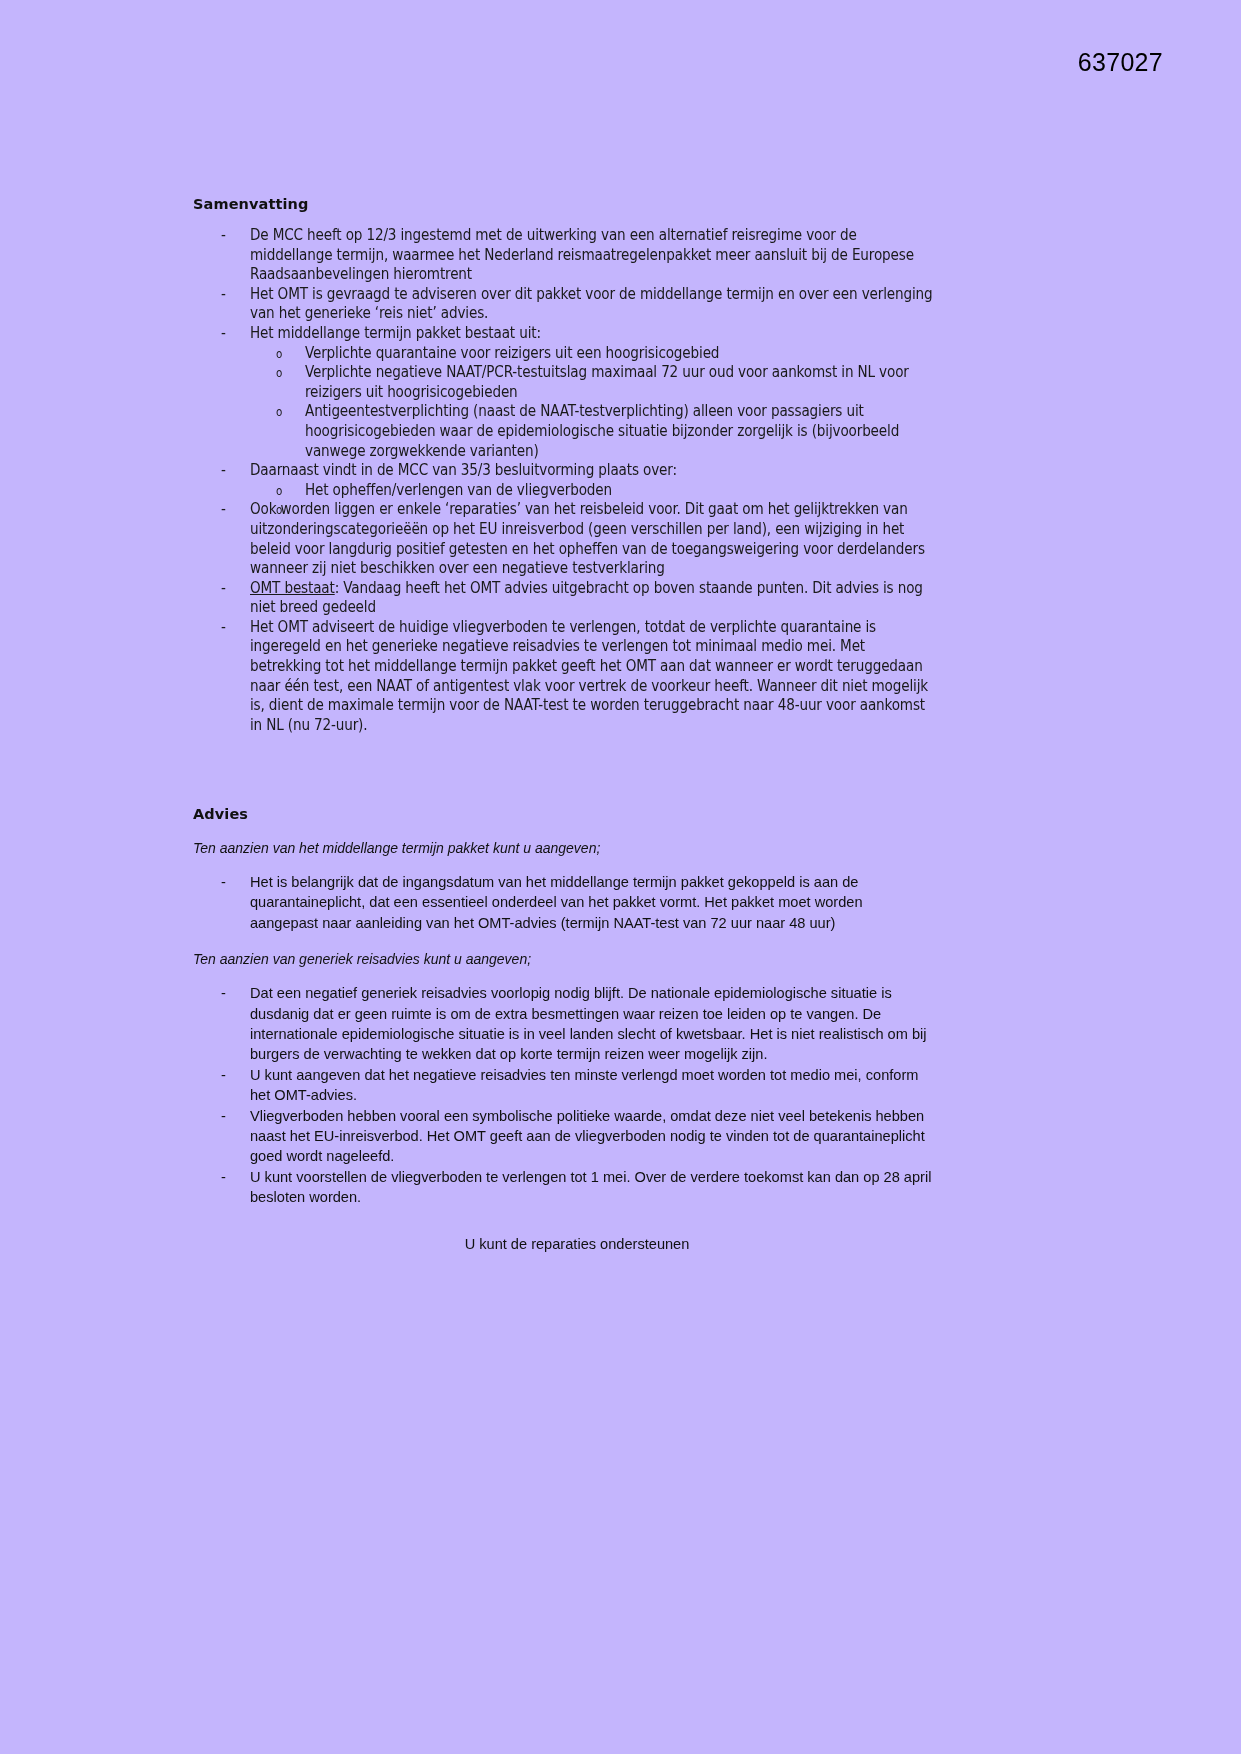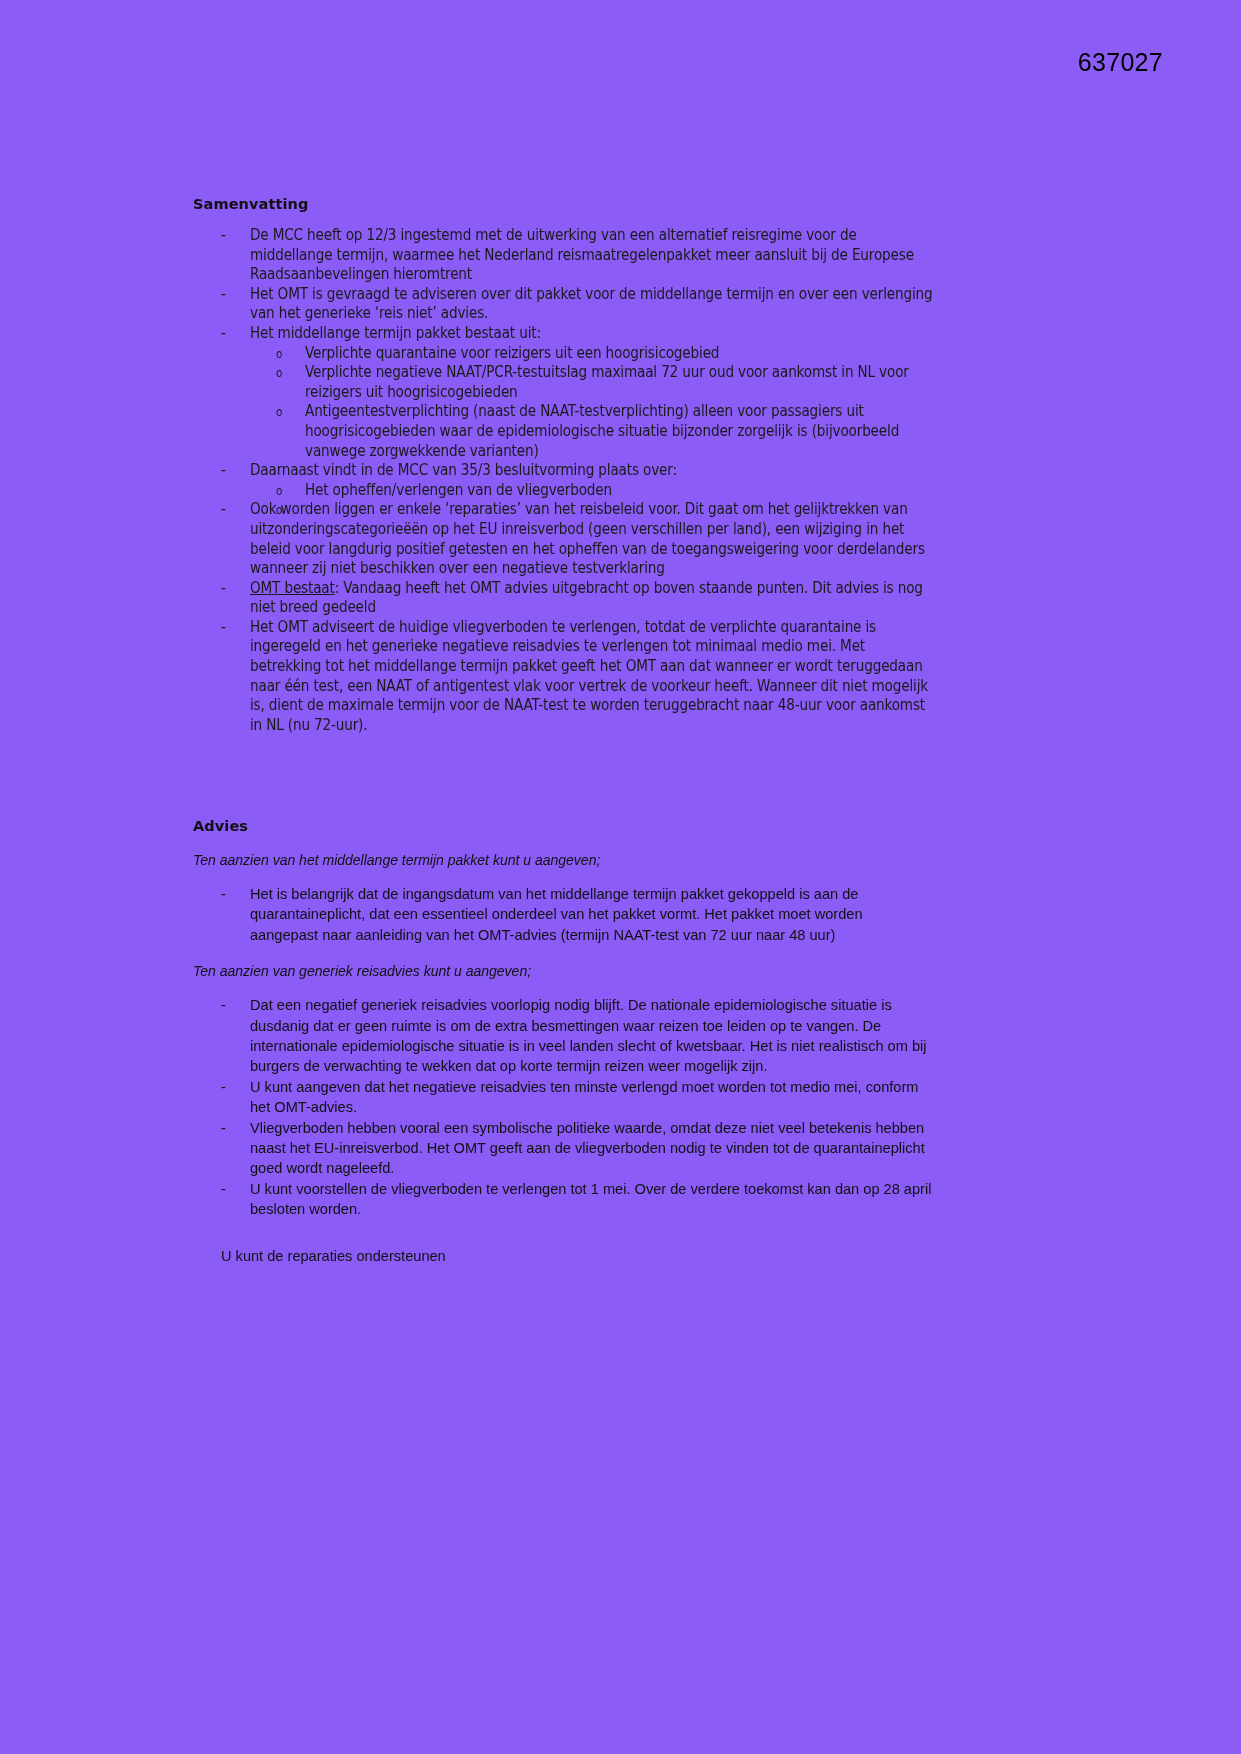--- a/index.html
+++ b/index.html
@@ -12,21 +12,21 @@
     height: 1754px;
     position: relative;
     font-family: "Liberation Sans", sans-serif;
     color: #1a1a1a;
     overflow: hidden;
   }
 
   .page {
     position: absolute;
     inset: 0;
-    background: #8b5cf6;
+    background: #c4b5fd;
   }
 
   .folio {
     position: absolute;
     top: 48px;
     right: 78px;
     font-family: "Liberation Sans", sans-serif;
     font-size: 25px;
     color: #000000;
     letter-spacing: 0.3px;
@@ -98,21 +98,20 @@
 
   .u-underline { text-decoration: underline; }
 
   
   .advies-block {
     position: absolute;
     left: 193px;
     top: 806px;
     width: 740px;
     font-family: "Liberation Sans", sans-serif;
-    margin-top: 12px;
   }
   .advies-intro {
     font-style: italic;
     font-size: 14px;
     line-height: 20px;
     margin: 16px 0 14px 0;
     color: #111;
   }
   .ad-list {
     list-style: none;
@@ -131,20 +130,21 @@
     left: 28px;
     top: 0;
     font-size: 14.6px;
     line-height: 20.4px;
   }
   .closing {
     margin: 26px 0 0 28px;
     font-size: 14.6px;
     line-height: 20.4px;
     color: #111;
+    text-align: center;
   }
 </style>
 </head>
 <body>
 
 <div class="page">
 
   <div class="folio">637027</div>
 
   <div class="content">

